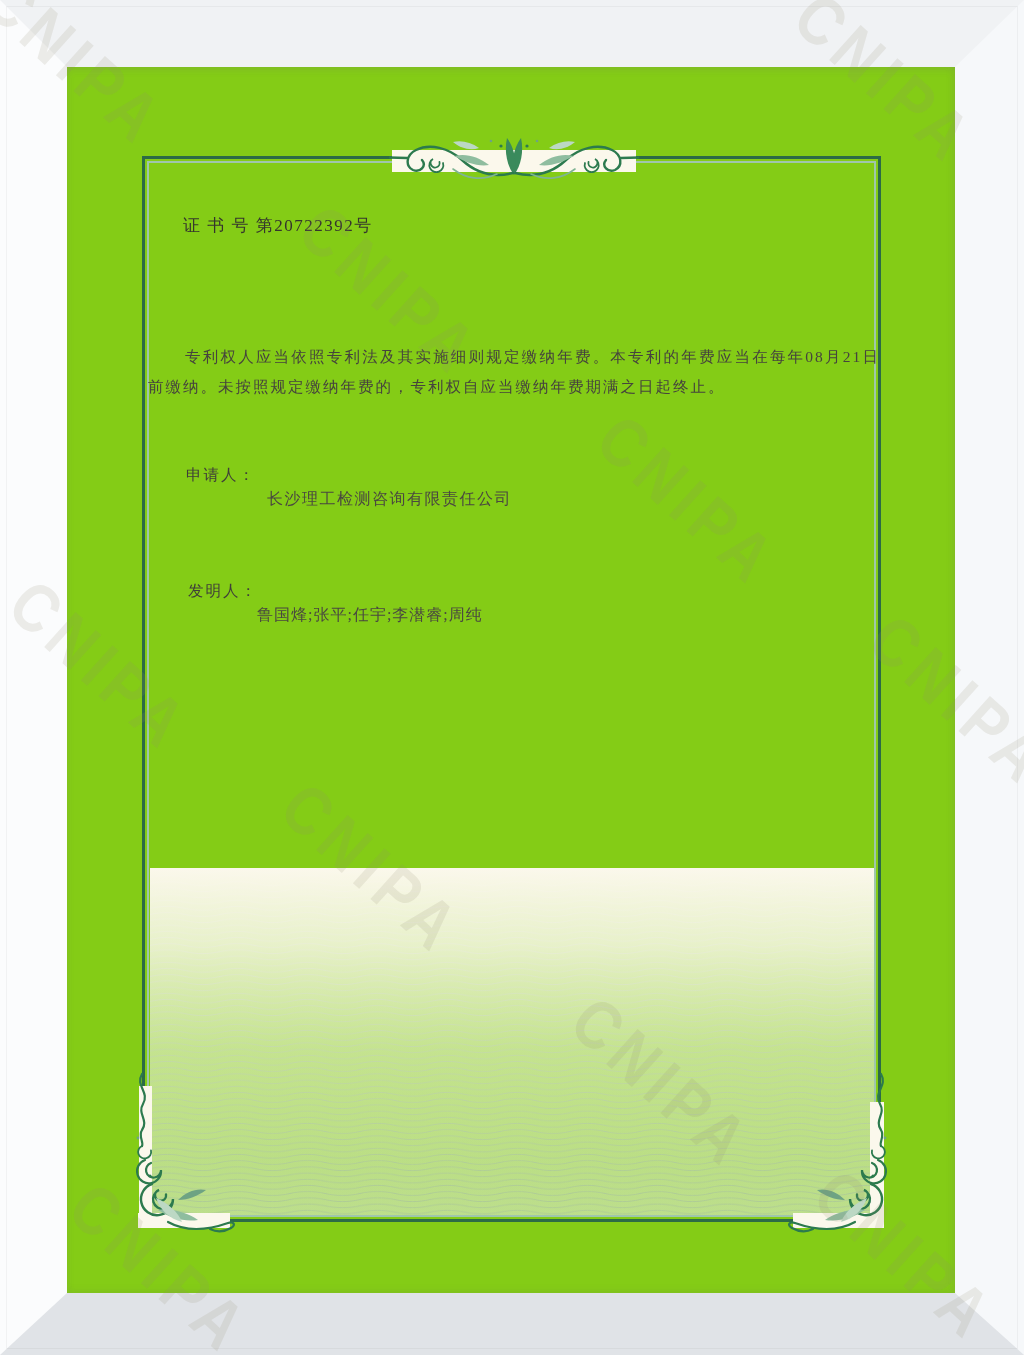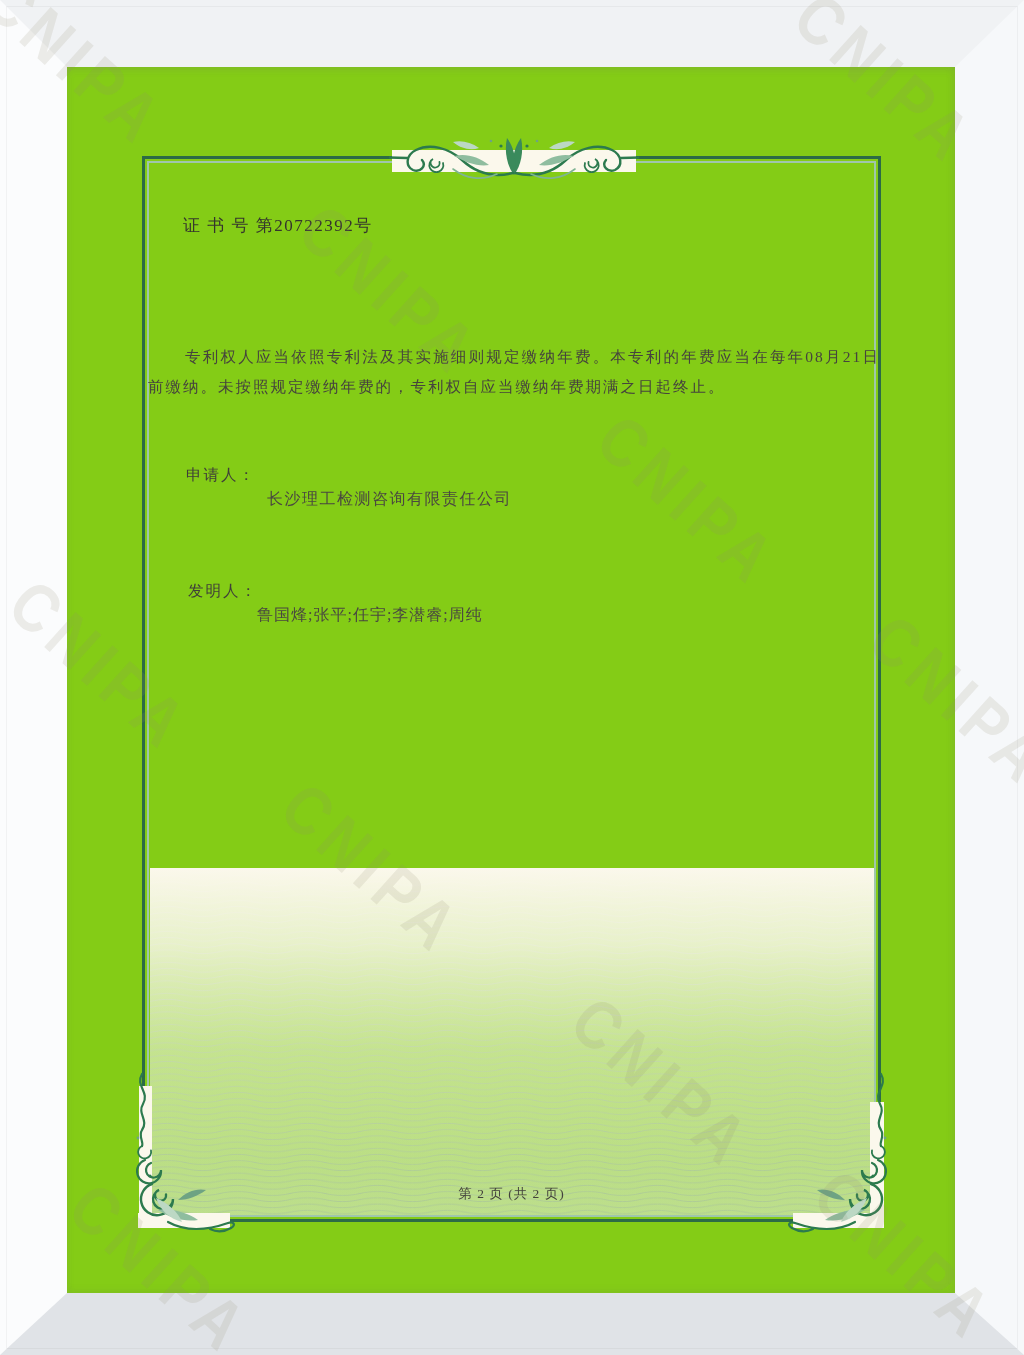--- a/index.html
+++ b/index.html
@@ -119,21 +119,20 @@
     <svg class="flourish" style="left:718px;top:1005px;" width="110" height="170" viewBox="0 0 110 170" aria-hidden="true">
       <use href="#cf" transform="translate(110,0) scale(-1,1)"></use>
     </svg>
 
     <div class="txt cert-no">证 书 号 第20722392号</div>
     <div class="txt para">专利权人应当依照专利法及其实施细则规定缴纳年费。本专利的年费应当在每年08月21日前缴纳。未按照规定缴纳年费的，专利权自应当缴纳年费期满之日起终止。</div>
     <div class="txt label lab-applicant">申请人：</div>
     <div class="txt val val-applicant">长沙理工检测咨询有限责任公司</div>
     <div class="txt label lab-inventor">发明人：</div>
     <div class="txt val val-inventors">鲁国烽;张平;任宇;李潜睿;周纯</div>
-    <div class="txt footer">第 2 页 (共 2 页)</div>
   </div>
 
   <div class="frame"></div>
   <div class="frame-edge"></div>
 
   <div class="wm-layer">
     <span class="wm" style="left:75px;top:60px;">CNIPA</span>
     <span class="wm" style="left:885px;top:78px;">CNIPA</span>
     <span class="wm" style="left:390px;top:290px;">CNIPA</span>
     <span class="wm" style="left:688px;top:500px;">CNIPA</span>

